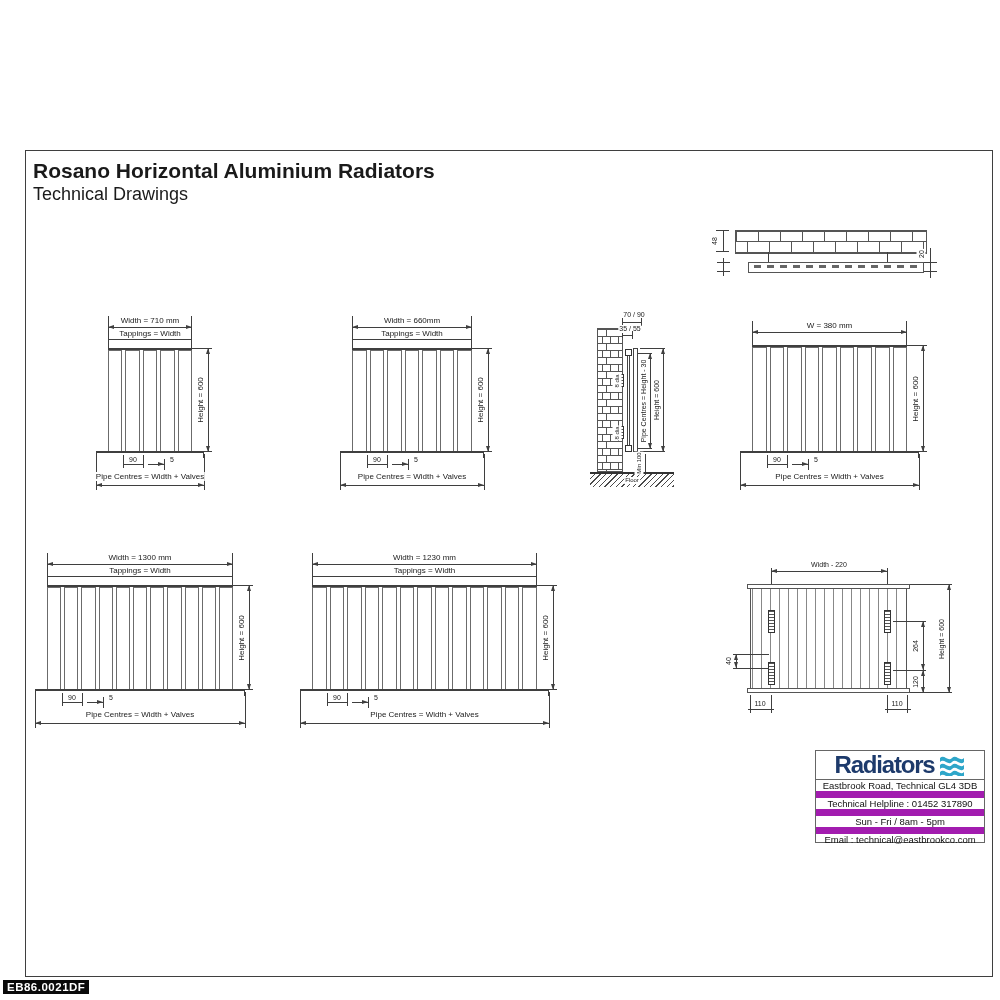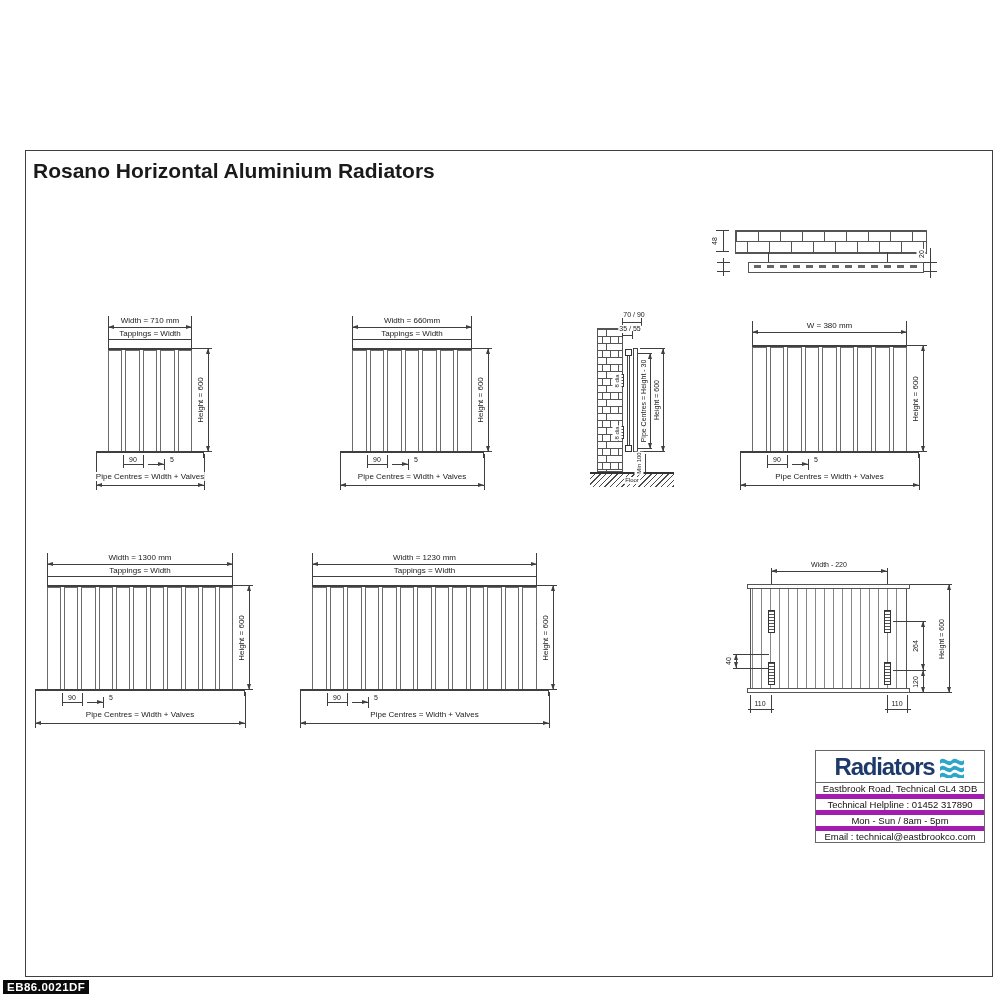--- a/index.html
+++ b/index.html
@@ -31,46 +31,47 @@
        repeating-linear-gradient(90deg,transparent 0 3px,#666 3px 10px,transparent 10px 13px);
        background-size:100% 3px;background-position:2px 2px;background-repeat:no-repeat;}
   .brk{position:absolute;width:7px;height:23px;border:1px solid #333;box-sizing:border-box;
        background:repeating-linear-gradient(0deg,#fff 0 2px,#555 2px 3px);}
   .contact{position:absolute;left:815px;top:750px;width:170px;height:93px;border:1.5px solid #666;
            box-sizing:border-box;background:#fff;display:flex;flex-direction:column;}
   .logo-row{display:flex;align-items:center;justify-content:center;gap:5px;height:33px;
             border-bottom:1.5px solid #666;}
   .brand{font-size:24px;font-weight:bold;letter-spacing:-1.2px;}
   .c-line{flex:1;display:flex;align-items:center;justify-content:center;font-size:9.5px;color:#111;}
-  .c-line + .c-line{border-top:5px solid #a21caf;}
+  .c-line + .c-line{border-top:7px solid #a21caf;}
   .doccode{position:absolute;left:3px;top:980px;background:#0a0a0a;color:#fff;font-size:11.5px;
            font-weight:bold;padding:1px 4px;letter-spacing:0.5px;}
 </style>
 </head>
 <body>
 
 <div id="stage">
   <div class="frame"></div>
 
   <div class="titleblock">
     <div class="t1">Rosano Horizontal Aluminium Radiators</div>
+    <div class="t2">Technical Drawings</div>
   </div>
 
   <div class="contact">
     <div class="logo-row">
       <span class="brand" style="color: rgb(29, 58, 107);">Radiators</span>
       <svg class="waves" width="26" height="22" viewBox="0 0 26 22">
         <path d="M1 4 c4 -4 8 4 12 0 c4 -4 8 4 12 0 v4 c-4 4 -8 -4 -12 0 c-4 4 -8 -4 -12 0 z" fill="#2ea6c9"></path>
         <path transform="translate(0,7)" d="M1 4 c4 -4 8 4 12 0 c4 -4 8 4 12 0 v4 c-4 4 -8 -4 -12 0 c-4 4 -8 -4 -12 0 z" fill="#2ea6c9"></path>
         <path transform="translate(0,14)" d="M1 4 c4 -4 8 4 12 0 c4 -4 8 4 12 0 v4 c-4 4 -8 -4 -12 0 c-4 4 -8 -4 -12 0 z" fill="#2ea6c9"></path>
       </svg>
     </div>
     <div class="c-line">Eastbrook Road, Technical GL4 3DB</div>
     <div class="c-line">Technical Helpline : 01452 317890</div>
-    <div class="c-line">Mon - Sun / 8am - 5pm</div>
+    <div class="c-line">Sun - Fri / 8am - 5pm</div>
     <div class="c-line">Email : technical@eastbrookco.com</div>
   </div>
 
   <div class="doccode">EB86.0021DF</div>
 <div class="rbody" style="left: 108px; top: 348px; width: 84px; height: 104px;">
       <div class="panel"></div>
       <div class="panel"></div>
       <div class="panel"></div>
       <div class="panel"></div>
       <div class="panel"></div>

